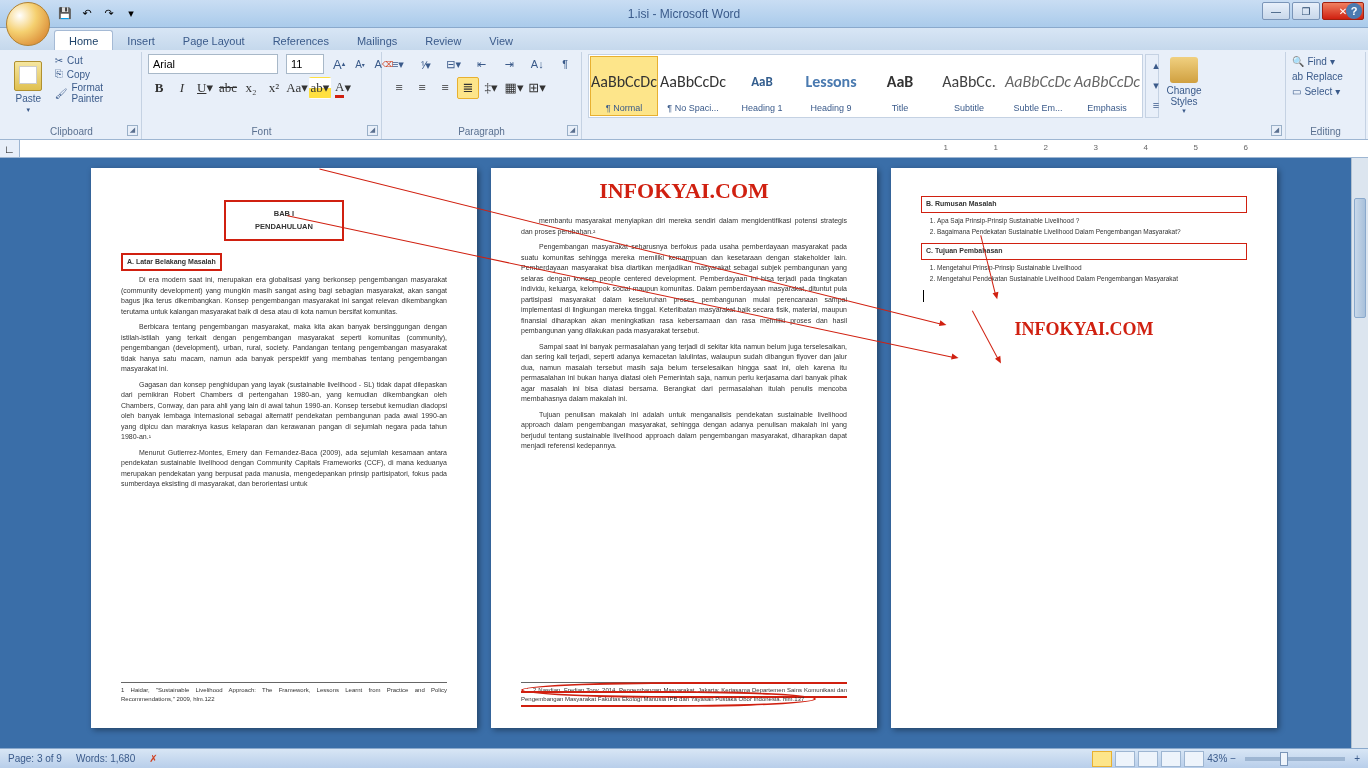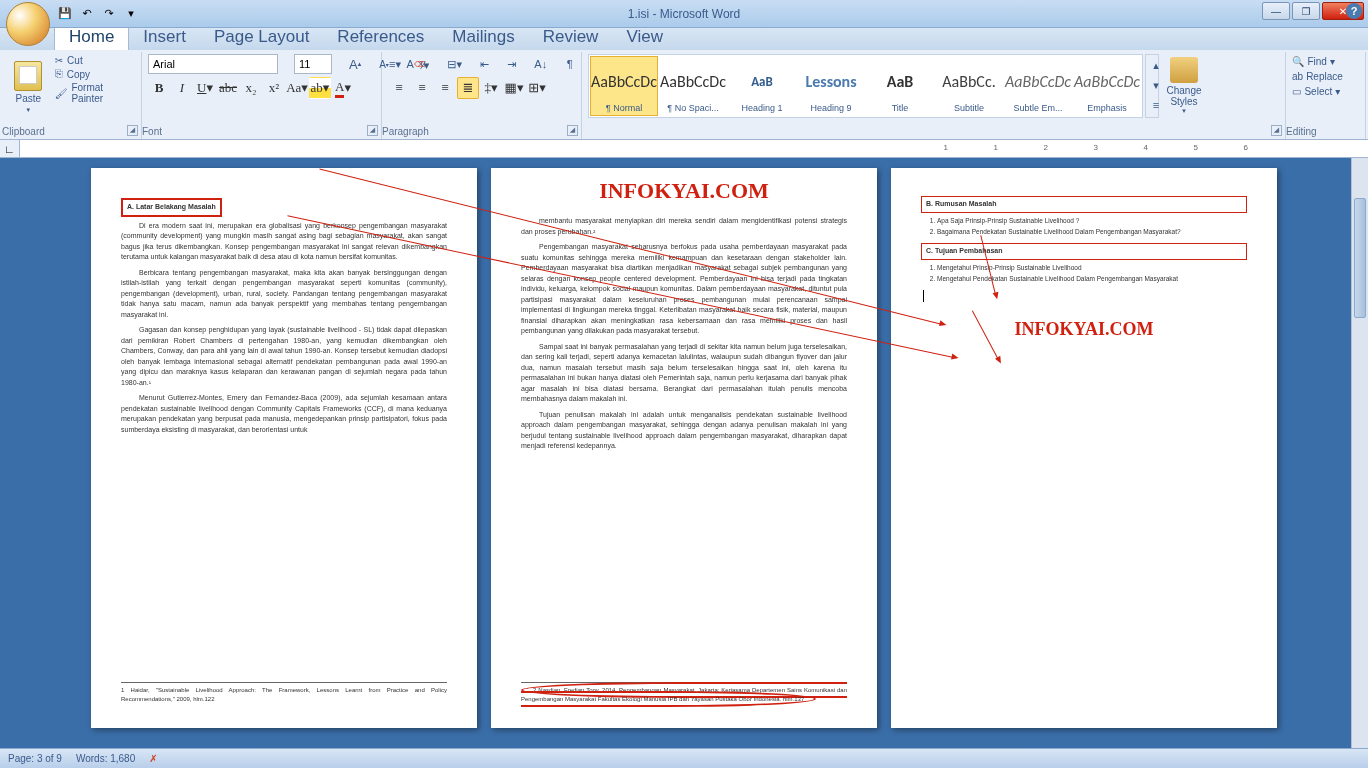--- a/index.html
+++ b/index.html
@@ -6,33 +6,33 @@
 body { font-family: "Segoe UI", Tahoma, sans-serif; font-size: 11px; background: #b9d4f0; overflow: hidden; width: 1368px; height: 768px; }
 .titlebar { height: 28px; background: linear-gradient(#c9ddf3, #aacbeb); display: flex; align-items: center; position: relative; border-bottom: 1px solid #8aa9cc; }
 .office-btn { position: absolute; left: 6px; top: 2px; width: 44px; height: 44px; border-radius: 50%; background: radial-gradient(circle at 30% 30%, #fff, #f5d070 40%, #d07020); border: 1px solid #b08030; z-index: 20; display:flex;align-items:center;justify-content:center;font-size:9px;color:#a04000;font-weight:bold;}
 .qat { margin-left: 56px; display: flex; gap: 4px; align-items: center; }
 .qat-btn { width: 18px; height: 18px; display:flex;align-items:center;justify-content:center; border-radius:2px;}
 .title-center { position:absolute; left:50%; transform:translateX(-50%); color:#3a5a8a; font-size:12px;}
 .window-controls { position:absolute; right:4px; top:2px; display:flex; gap:2px;}
 .wc { width:28px; height:18px; border:1px solid #7a95b8; background:linear-gradient(#e8f0fa,#c8d8ea); display:flex;align-items:center;justify-content:center;font-size:10px;color:#2a4a6f; border-radius:2px;}
 .wc.close{ width:42px; background:linear-gradient(#f08060,#d02010); color:#fff; border-color:#a02010;}
 .tabs { height:22px; background:linear-gradient(#d8e6f5,#c5d8ec); display:flex; padding-left:54px; align-items:flex-end;}
-.tab { padding:4px 14px 3px; font-size:17px; color:#3a5a8a; cursor:pointer;}
+.tab { padding:4px 14px 3px; font-size:11px; color:#3a5a8a; cursor:pointer;}
 .tab.active { background:#fff; border:1px solid #a5bad5; border-bottom:none; border-radius:3px 3px 0 0; color:#20446b; font-weight:500;}
 .ribbon { height:90px; background:#e8eff9; border-bottom:1px solid #9eb6d2; display:flex; padding:2px 2px 0;}
 .group { border-right:1px solid #c5d2e3; padding:2px 6px 0; display:flex; flex-direction:column; position:relative;}
-.group-label { position:absolute; bottom:2px; left:0; right:0; font-size:10px; color:#5a7090;}
+.group-label { position:absolute; bottom:2px; left:0; right:0; text-align:center; font-size:10px; color:#5a7090;}
 .group-dlg { position:absolute; bottom:3px; right:3px; width:11px; height:11px; border:1px solid #9ab0c8; font-size:7px; text-align:center; color:#5a7090;}
 .clipboard-g { width:140px;}
 .paste-big { width:42px; height:66px; text-align:center; font-size:10px; color:#3a5a8a; display:flex; flex-direction:column; align-items:center; justify-content:center; gap:2px;}
 .paste-icon{width:28px;height:30px;background:linear-gradient(#f5e6a0,#e0c050);border:1px solid #b09030;border-radius:2px;position:relative;}
 .paste-icon::after{content:"";position:absolute;top:4px;left:4px;right:4px;bottom:6px;background:#fff;border:1px solid #ccc;}
 .cb-row{display:flex;align-items:center;gap:4px;font-size:10px;color:#3a5a8a;padding:1px 0;}
 .font-g{width:240px;}
-.font-row1{display:flex;gap:16px;margin-bottom:3px;}
+.font-row1{display:flex;gap:8px;margin-bottom:3px;}
 .font-name{width:130px;height:20px;border:1px solid #a8b8c8;background:#fff;font-size:11px;padding:2px 4px;}
 .font-size{width:38px;height:20px;border:1px solid #a8b8c8;background:#fff;font-size:11px;padding:2px 4px;text-align:left;}
 .sbtn{width:20px;height:20px;border:1px solid transparent;display:flex;align-items:center;justify-content:center;font-size:11px;color:#3a5a8a;border-radius:2px;}
 .font-row2{display:flex;gap:1px;align-items:center;}
 .fbtn{width:22px;height:22px;display:flex;align-items:center;justify-content:center;font-family:"Times New Roman",serif;font-size:13px;color:#333;border:1px solid transparent;border-radius:2px;}
 .fbtn.active{border-color:#e8b030;background:#fde58a;}
 .para-g{width:200px;}
 .styles-g{flex:1;display:flex;}
 .style-gallery{display:flex;gap:1px;height:64px;border:1px solid #c5d2e3;background:#fff;padding:1px;}
 .style-item{width:68px;border:1px solid transparent;text-align:center;font-size:9px;color:#3a5a8a;padding:2px;display:flex;flex-direction:column;justify-content:space-between;}
@@ -259,20 +259,24 @@
     <span class="ruler-label" style="right:220px;">4</span>
     <span class="ruler-label" style="right:170px;">5</span>
     <span class="ruler-label" style="right:120px;">6</span>
   </div>
 </div>
 
 <div class="doc-area">
   <div class="pages-wrap">
 
     <div class="page">
+      <div class="p1-box">
+        <h6>BAB I</h6>
+        <h6>PENDAHULUAN</h6>
+      </div>
       <div class="p1-section-full">A.  Latar Belakang Masalah</div>
       <div class="para">Di era modern saat ini, merupakan era globalisasi yang berkonsep pengembangan masyarakat (community development) yang mungkin masih sangat asing bagi sebagian masyarakat, akan sangat bagus jika terus dikembangkan. Konsep pengembangan masyarakat ini sangat relevan dikembangkan terutama untuk kalangan masyarakat baik di desa atau di kota namun bersifat komunitas.</div>
       <div class="para">Berbicara tentang pengembangan masyarakat, maka kita akan banyak bersinggungan dengan istilah-istilah yang terkait dengan pengembangan masyarakat seperti komunitas (community), pengembangan (development), urban, rural, society. Pandangan tentang pengembangan masyarakat tidak hanya satu macam, namun ada banyak perspektif yang membahas tentang pengembangan masyarakat ini.</div>
       <div class="para">Gagasan dan konsep penghidupan yang layak (sustainable livelihood - SL) tidak dapat dilepaskan dari pemikiran Robert Chambers di pertengahan 1980-an, yang kemudian dikembangkan oleh Chambers, Conway, dan para ahli yang lain di awal tahun 1990-an. Konsep tersebut kemudian diadopsi oleh banyak lembaga internasional sebagai alternatif pendekatan pembangunan pada awal 1990-an yang dipicu dan maraknya kasus kelaparan dan kerawanan pangan di sejumlah negara pada tahun 1980-an.¹</div>
       <div class="para">Menurut Gutierrez-Montes, Emery dan Fernandez-Baca (2009), ada sejumlah kesamaan antara pendekatan sustainable livelihood dengan Community Capitals Frameworks (CCF), di mana keduanya merupakan pendekatan yang berpusat pada manusia, mengedepankan prinsip partisipatori, fokus pada sumberdaya eksisting di masyarakat, dan berorientasi untuk</div>
       <div style="position:absolute;bottom:24px;left:30px;right:30px;">
         <div class="footnote"><span>1 Haidar, "Sustainable Livelihood Approach: The Framework, Lessons Learnt from Practice and Policy Recommendations," 2009, hlm.122</span></div>
       </div>
     </div>
 
@@ -310,13 +314,26 @@
   <div class="arrow-line" style="left:958px;top:176px;width:54px;transform:rotate(62deg);"></div>
   <div class="scrollbar-v">
     <div class="sb-thumb"></div>
   </div>
 </div>
 
 <div class="statusbar">
   <span>Page: 3 of 9</span>
   <span>Words: 1,680</span>
   <span style="color:#d04020;">✗</span>
+  <div class="sb-right">
+    <div class="view-btn act"></div>
+    <div class="view-btn"></div>
+    <div class="view-btn"></div>
+    <div class="view-btn"></div>
+    <div class="view-btn"></div>
+    <span>43%</span>
+    <span>−</span>
+    <div class="zoom-slider">
+        <div class="zoom-thumb"></div>
+      </div>
+    <span>+</span>
+  </div>
 </div>
 
 </body></html>

